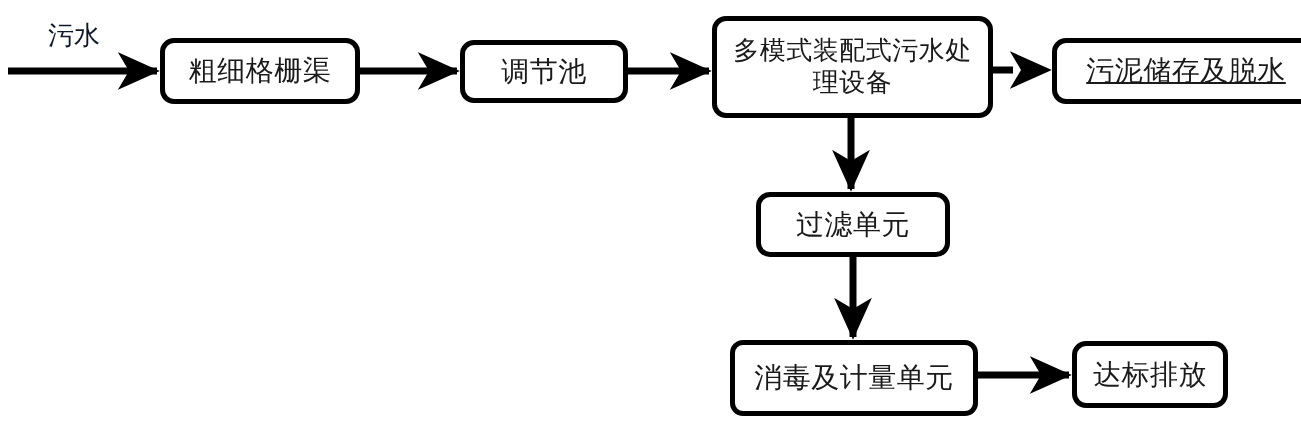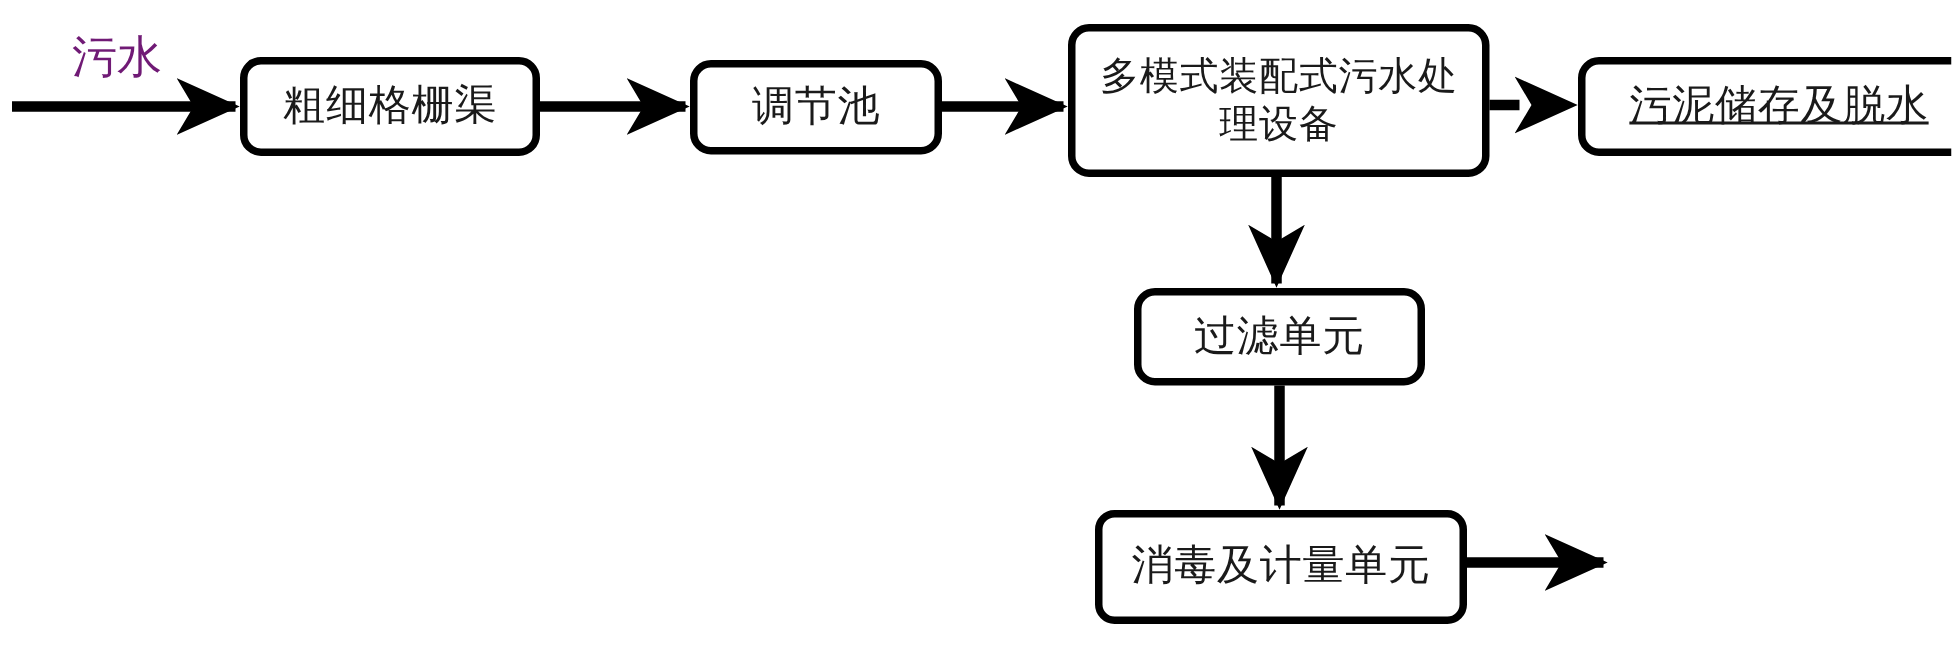--- a/index.html
+++ b/index.html
@@ -30,22 +30,22 @@
     line-height: 1.18;
     letter-spacing: 0.5px;
     padding: 2px 6px;
   }
   .node.two-line {
     font-size: 26px;
     line-height: 1.22;
   }
   .free-label {
     position: absolute;
-    color: #701a75;
-    font-size: 30px;
+    color: #0f172a;
+    font-size: 26px;
     white-space: nowrap;
   }
   .edge-svg {
     position: absolute;
     left: 0;
     top: 0;
     width: 1301px;
     height: 434px;
     pointer-events: none;
   }
@@ -96,14 +96,17 @@
   </div>
 
   <div class="node" style="left:756px; top:192px; width:194px; height:65px;">
     <span>过滤单元</span>
   </div>
 
   <div class="node" style="left:730px; top:340px; width:248px; height:76px;border-radius:13px;">
     <span>消毒及计量单元</span>
   </div>
 
+  <div class="node" style="left:1072px; top:341px; width:156px; height:67px;">
+    <span>达标排放</span>
+  </div>
 
 </div>
 
 </body></html>

